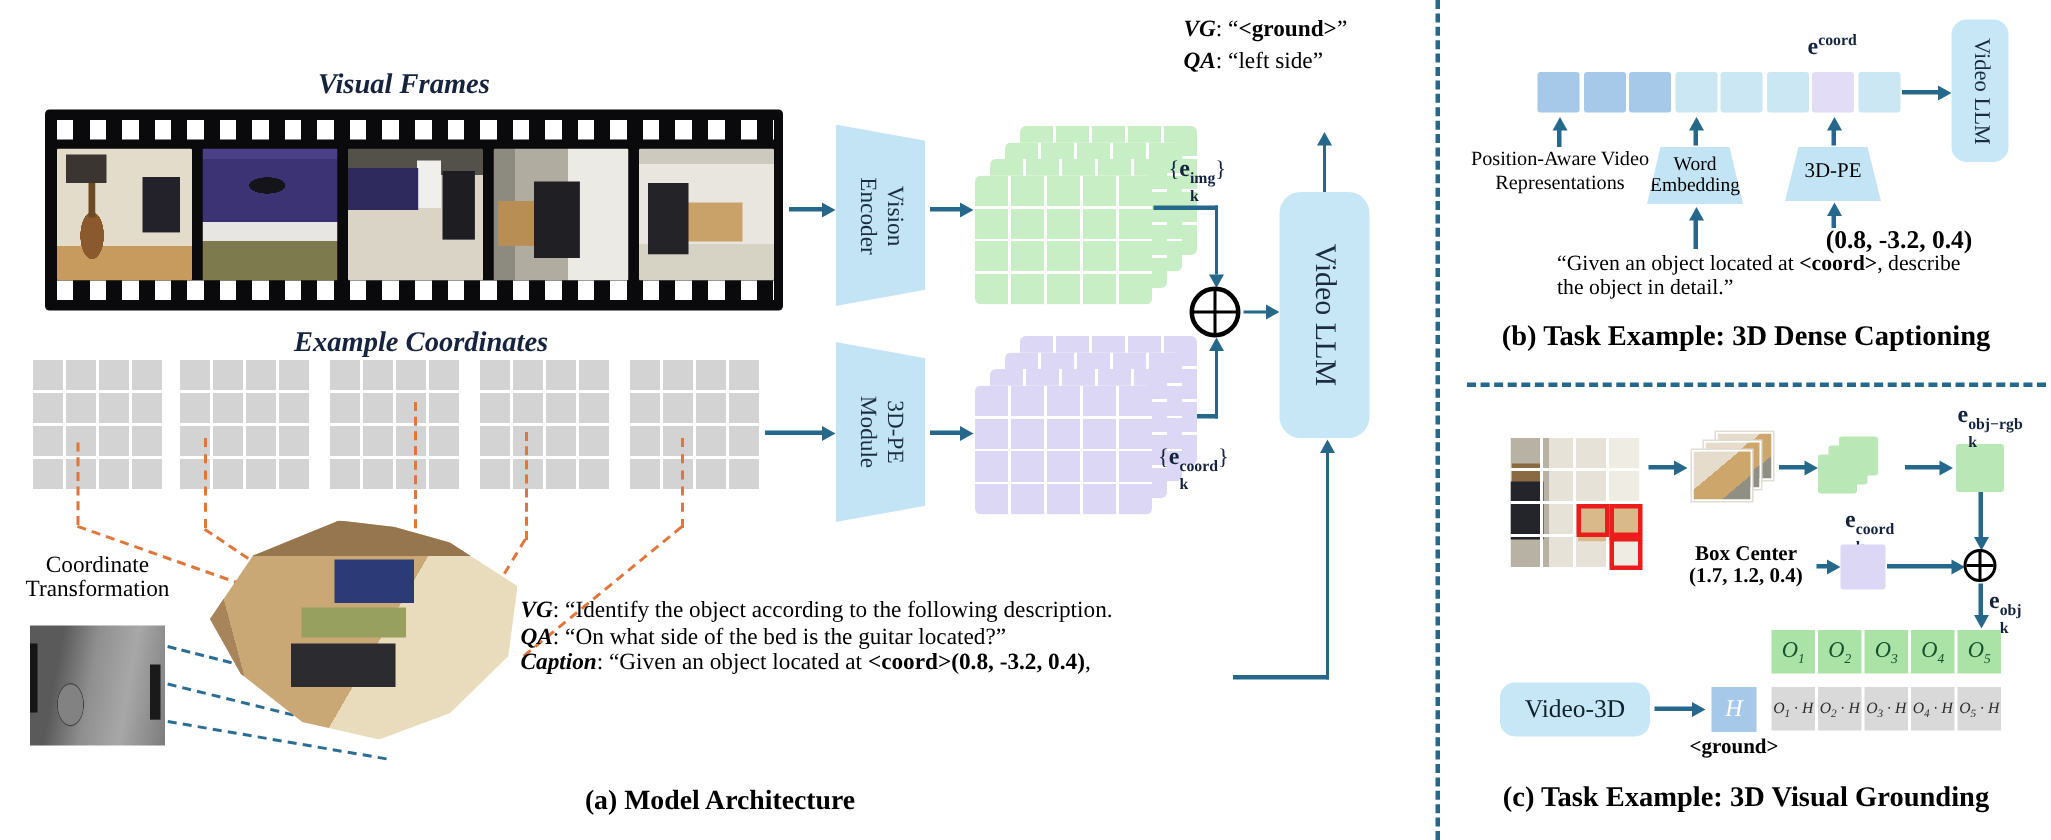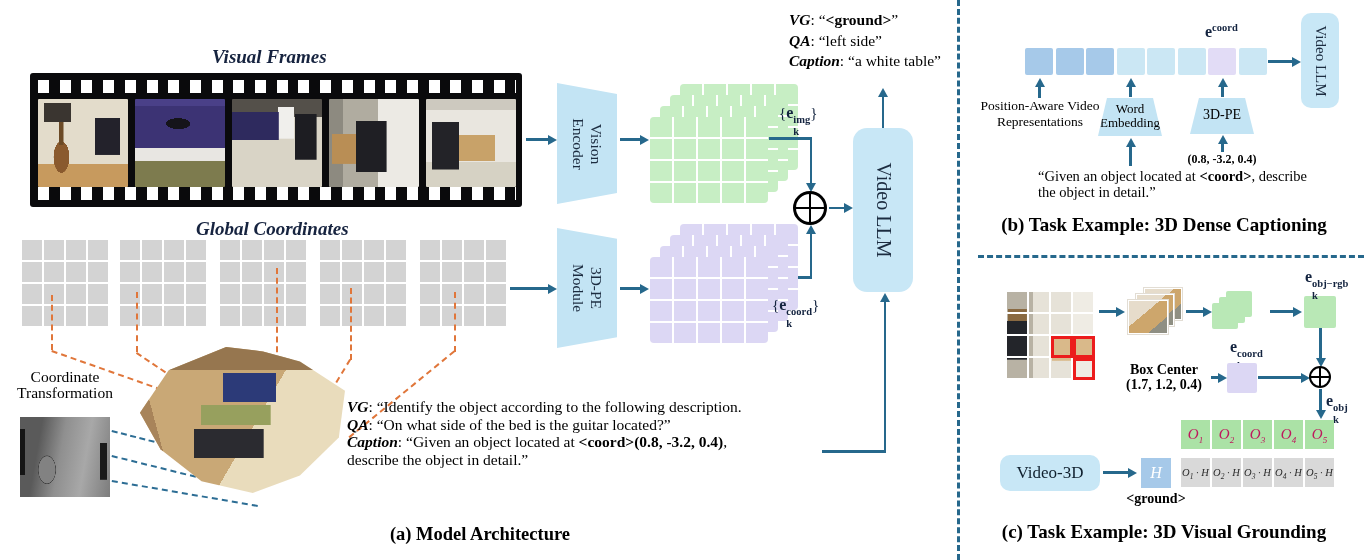--- a/index.html
+++ b/index.html
@@ -52,21 +52,21 @@
   .math{position:absolute;color:#13233f;font-weight:bold;font-size:16px;white-space:nowrap;}
   .math .ss{display:inline-flex;flex-direction:column;font-size:10.5px;line-height:1;vertical-align:-5px;}
   .math .ssub{margin-top:1px;}
   .math .br{font-weight:normal;font-size:15px;}
   .lbl{position:absolute;font-size:13.5px;line-height:13.5px;text-align:center;color:#000;}
   .bold{font-weight:bold;}
   
   .tok{position:absolute;width:28px;height:27px;top:48px;border-radius:2px;}
   .tok.b1{background:#a6c9e9;} .tok.b2{background:#cbe7f4;} .tok.lv{background:#e2dcf6;}
   
-  .ocell{position:absolute;width:29px;height:29px;background:#abe2a6;color:#be185d;
+  .ocell{position:absolute;width:29px;height:29px;background:#abe2a6;color:#14532d;
          font-style:italic;font-size:15px;text-align:center;line-height:29px;}
   .ocell sub{font-size:9px;}
   .hcell{position:absolute;width:29px;height:29px;background:#d9d9d9;color:#2b2b2b;
          font-style:italic;font-size:10.5px;text-align:center;line-height:29px;white-space:nowrap;}
   .hcell sub{font-size:7.5px;}
   .mini{position:absolute;border:1px solid #fff;box-shadow:0 0 0 1px #e2ddd4;
         background:linear-gradient(140deg,#e6dccb 0 40%,#cda66c 40% 75%,#8f8f83 75%);}
   .gsq{position:absolute;background:#b9e8b6;border-radius:2px;}
   .redbox{position:absolute;border:3px solid #ec1c1c;box-sizing:border-box;}
 </style>
@@ -151,24 +151,23 @@
   <div class="vline" style="left:881.5px;top:96px;height:32px;"></div>
   <div class="ah u" style="left:878px;top:88px;"></div>
 
   <div class="hline" style="left:822px;top:450px;width:64px;"></div>
   <div class="vline" style="left:883.5px;top:301px;height:151.5px;"></div>
   <div class="ah u" style="left:880px;top:293px;"></div>
 
   <div class="rich" style="left:789px;top:10px;">
     <div><span style="font-weight: bold; font-style: italic;">VG</span><span>: “</span><span style="font-weight: bold;">&lt;ground&gt;</span><span>”</span></div>
     <div><span style="font-weight: bold; font-style: italic;">QA</span><span>: “left side”</span></div>
-    <div><span style="font-weight: bold; font-style: italic;">Caption</span><span>: “a white table”</span></div>
-  </div>
-
-  <div class="ttl" style="left:196px;top:218px;">Global Coordinates</div>
+  </div>
+
+  <div class="ttl" style="left:196px;top:218px;">Example Coordinates</div>
   <div class="graygrid" style="left:22px;top:240px;"></div>
   <div class="graygrid" style="left:120px;top:240px;"></div>
   <div class="graygrid" style="left:220px;top:240px;"></div>
   <div class="graygrid" style="left:320px;top:240px;"></div>
   <div class="graygrid" style="left:420px;top:240px;"></div>
 
   <div class="hline" style="left:510px;top:287px;width:38px;"></div>
   <div class="ah r" style="left:548px;top:283.5px;"></div>
 
   <div class="trap enc" style="left:557px;top:228px;width:60px;height:120px;">
@@ -226,21 +225,20 @@
       linear-gradient(#97a05e,#97a05e) 45% 46%/34% 14% no-repeat,
       linear-gradient(#2b2b30,#2b2b30) 40% 70%/34% 20% no-repeat,
       linear-gradient(75deg,#a8845a 0 14%,transparent 14%),
       linear-gradient(180deg,#96764f 0 16%,transparent 16%),
       linear-gradient(120deg,#c9a876 55%, #e9dcbc 55%);"></div>
 
   <div class="rich" style="left:347px;top:398px;line-height:17.6px;">
     <div><span style="font-weight: bold; font-style: italic;">VG</span><span>: “Identify the object according to the following description.</span></div>
     <div><span style="font-weight: bold; font-style: italic;">QA</span><span>: “On what side of the bed is the guitar located?”</span></div>
     <div><span style="font-weight: bold; font-style: italic;">Caption</span><span>: “Given an object located at </span><span style="font-weight: bold;">&lt;coord&gt;(0.8, -3.2, 0.4)</span><span>,</span></div>
-    <div><span>describe the object in detail.”</span></div>
   </div>
 
   <div class="cap" style="left:330px;top:524px;width:300px;font-size:18.5px;">(a) Model Architecture</div>
 
   <div class="sep-v" style="left:957px;top:0;height:560px;"></div>
   <div class="sep-h" style="left:978px;top:255px;width:386px;"></div>
 
   <div>
     <div class="tok b1" style="left:1025px;"></div>
     <div class="tok b1" style="left:1055.5px;"></div>
@@ -285,21 +283,21 @@
   <div class="trap fun" style="left:1190px;top:98px;width:64px;height:36px;">
     <div class="lbl" style="left:0;top:10px;width:64px;font-size:14px;">3D-PE</div>
   </div>
 
   <div class="vline" style="left:1129px;top:146px;height:20px;"></div>
   <div class="ah u" style="left:1125.5px;top:138px;"></div>
 
   <div class="vline" style="left:1221px;top:143px;height:9px;"></div>
   <div class="ah u" style="left:1217.5px;top:135px;"></div>
 
-  <div class="lbl bold" style="left:1172px;top:153px;width:100px;font-size:12px;">(0.8, -3.2, 0.4)</div>
+  <div class="lbl bold" style="left:1216px;top:153px;width:100px;font-size:17px;">(0.8, -3.2, 0.4)</div>
 
   <div class="rich" style="left:1038px;top:169px;font-size:14.5px;line-height:15.8px;">
     <div><span>“Given an object located at </span><span style="font-weight: bold;">&lt;coord&gt;</span><span>, describe</span></div>
     <div><span>the object in detail.”</span></div>
   </div>
   <div class="cap" style="left:968px;top:214px;width:392px;">(b) Task Example: 3D Dense Captioning</div>
 
   <div class="abs" style="left:1007px;top:292px;width:86px;height:86px;background-image:
       repeating-linear-gradient(90deg,transparent 0 20px,#fff 20px 22px),
       repeating-linear-gradient(0deg,transparent 0 20px,#fff 20px 22px),

